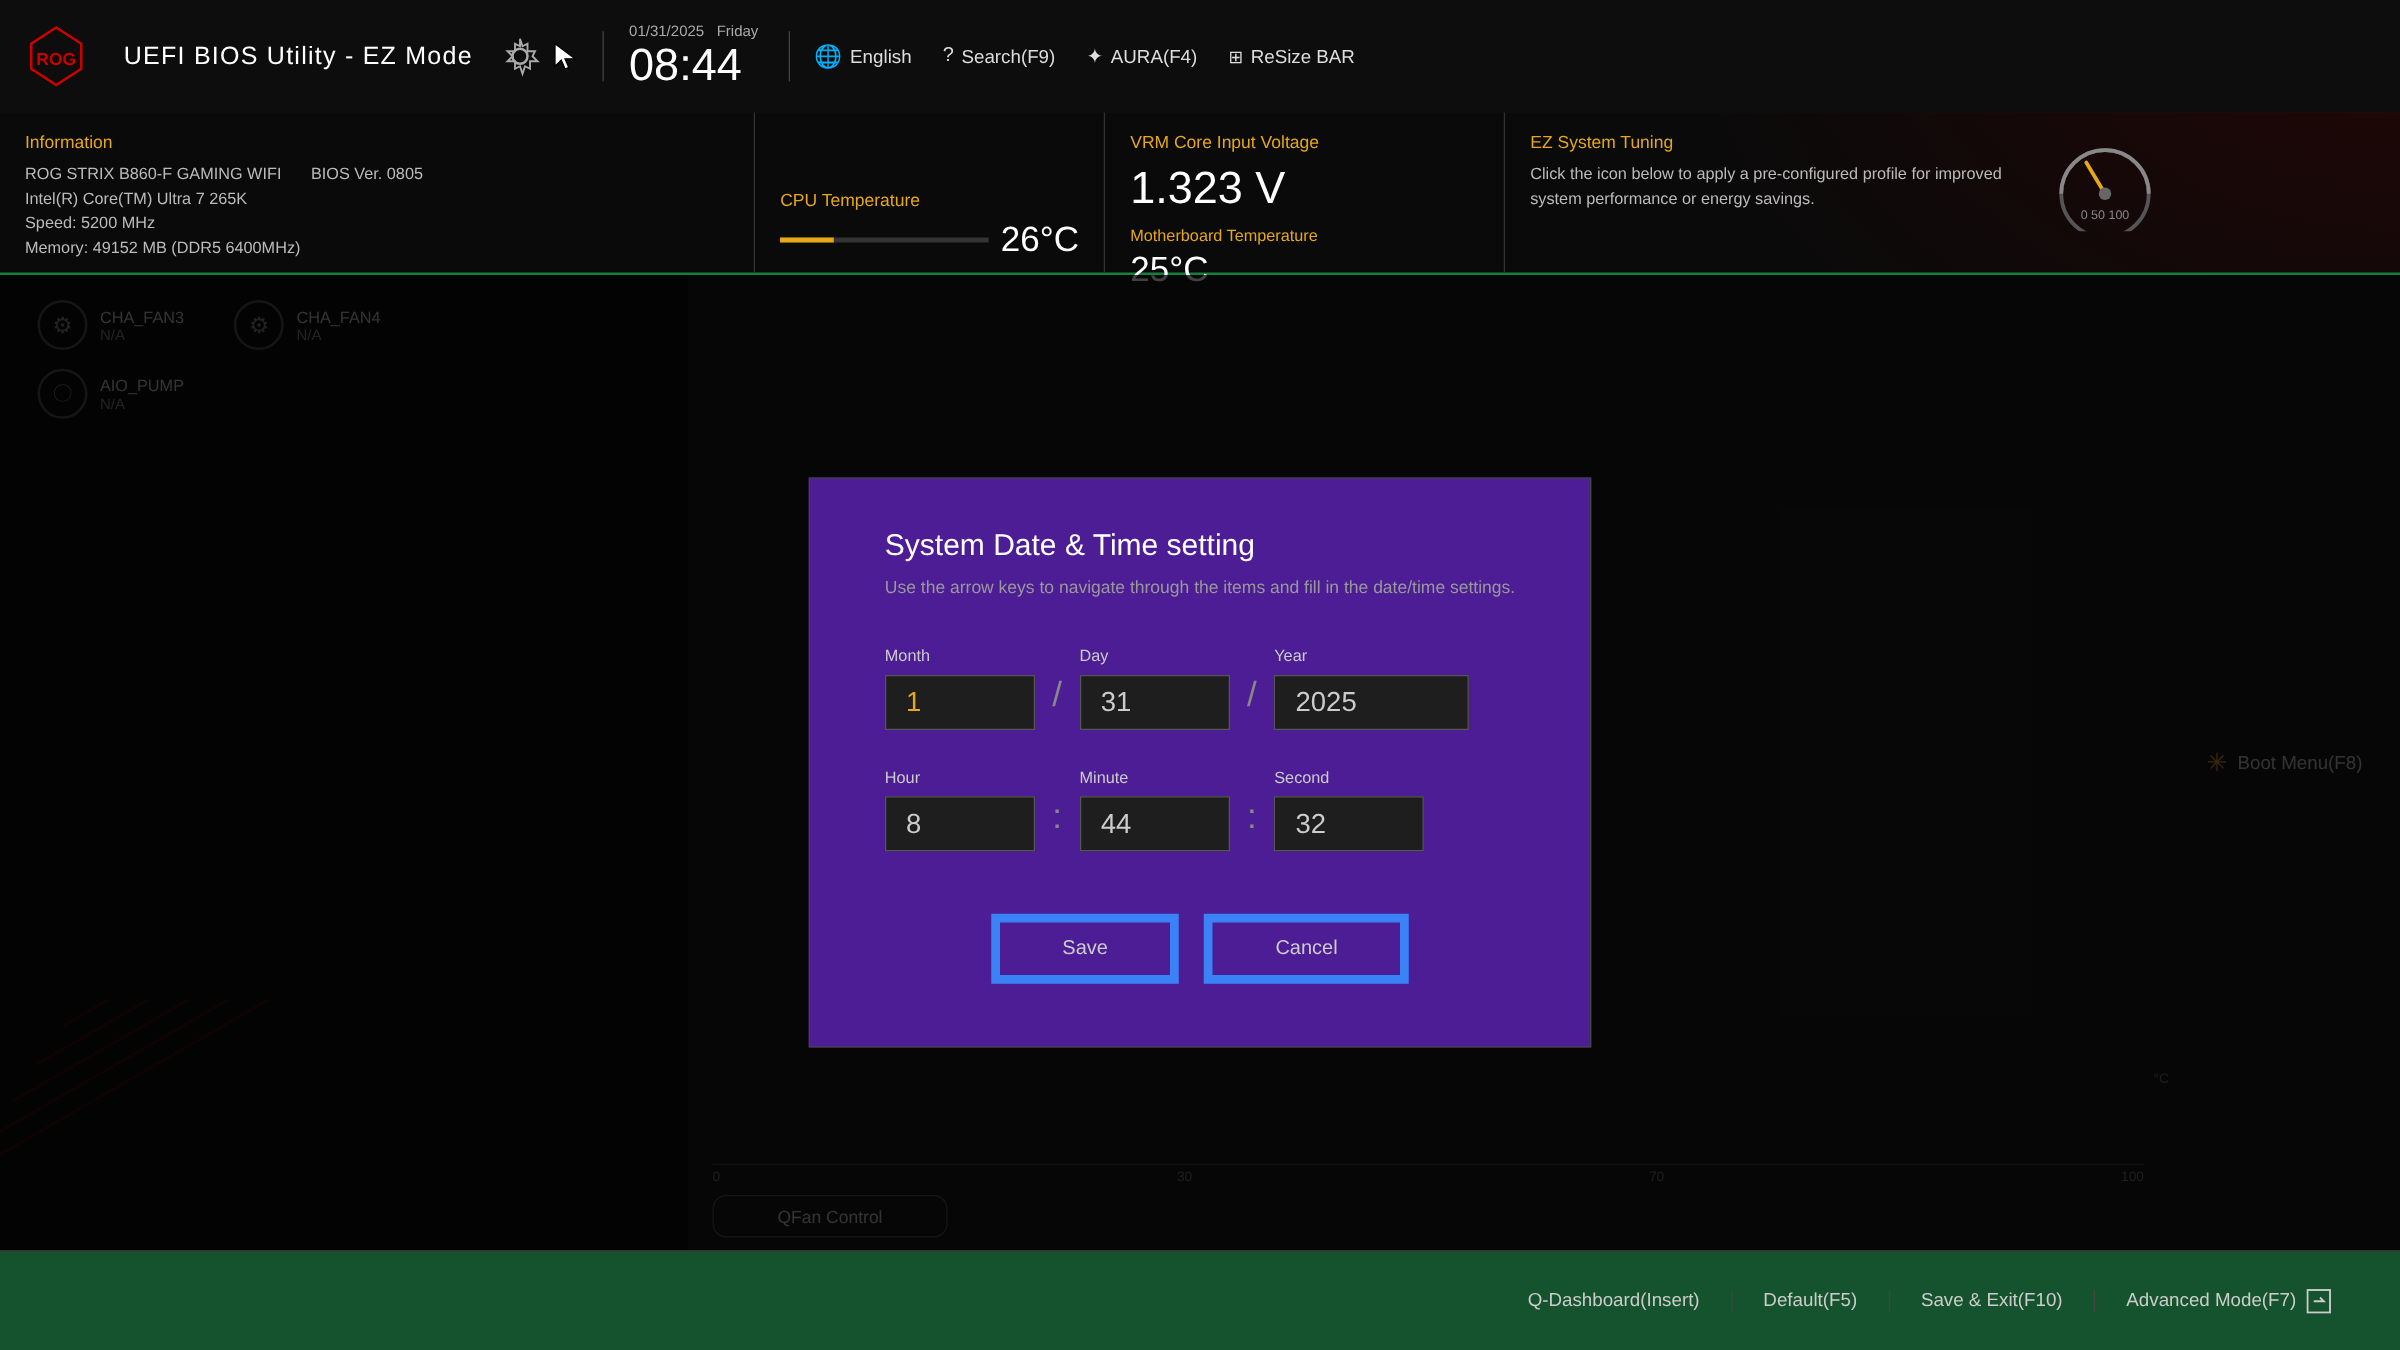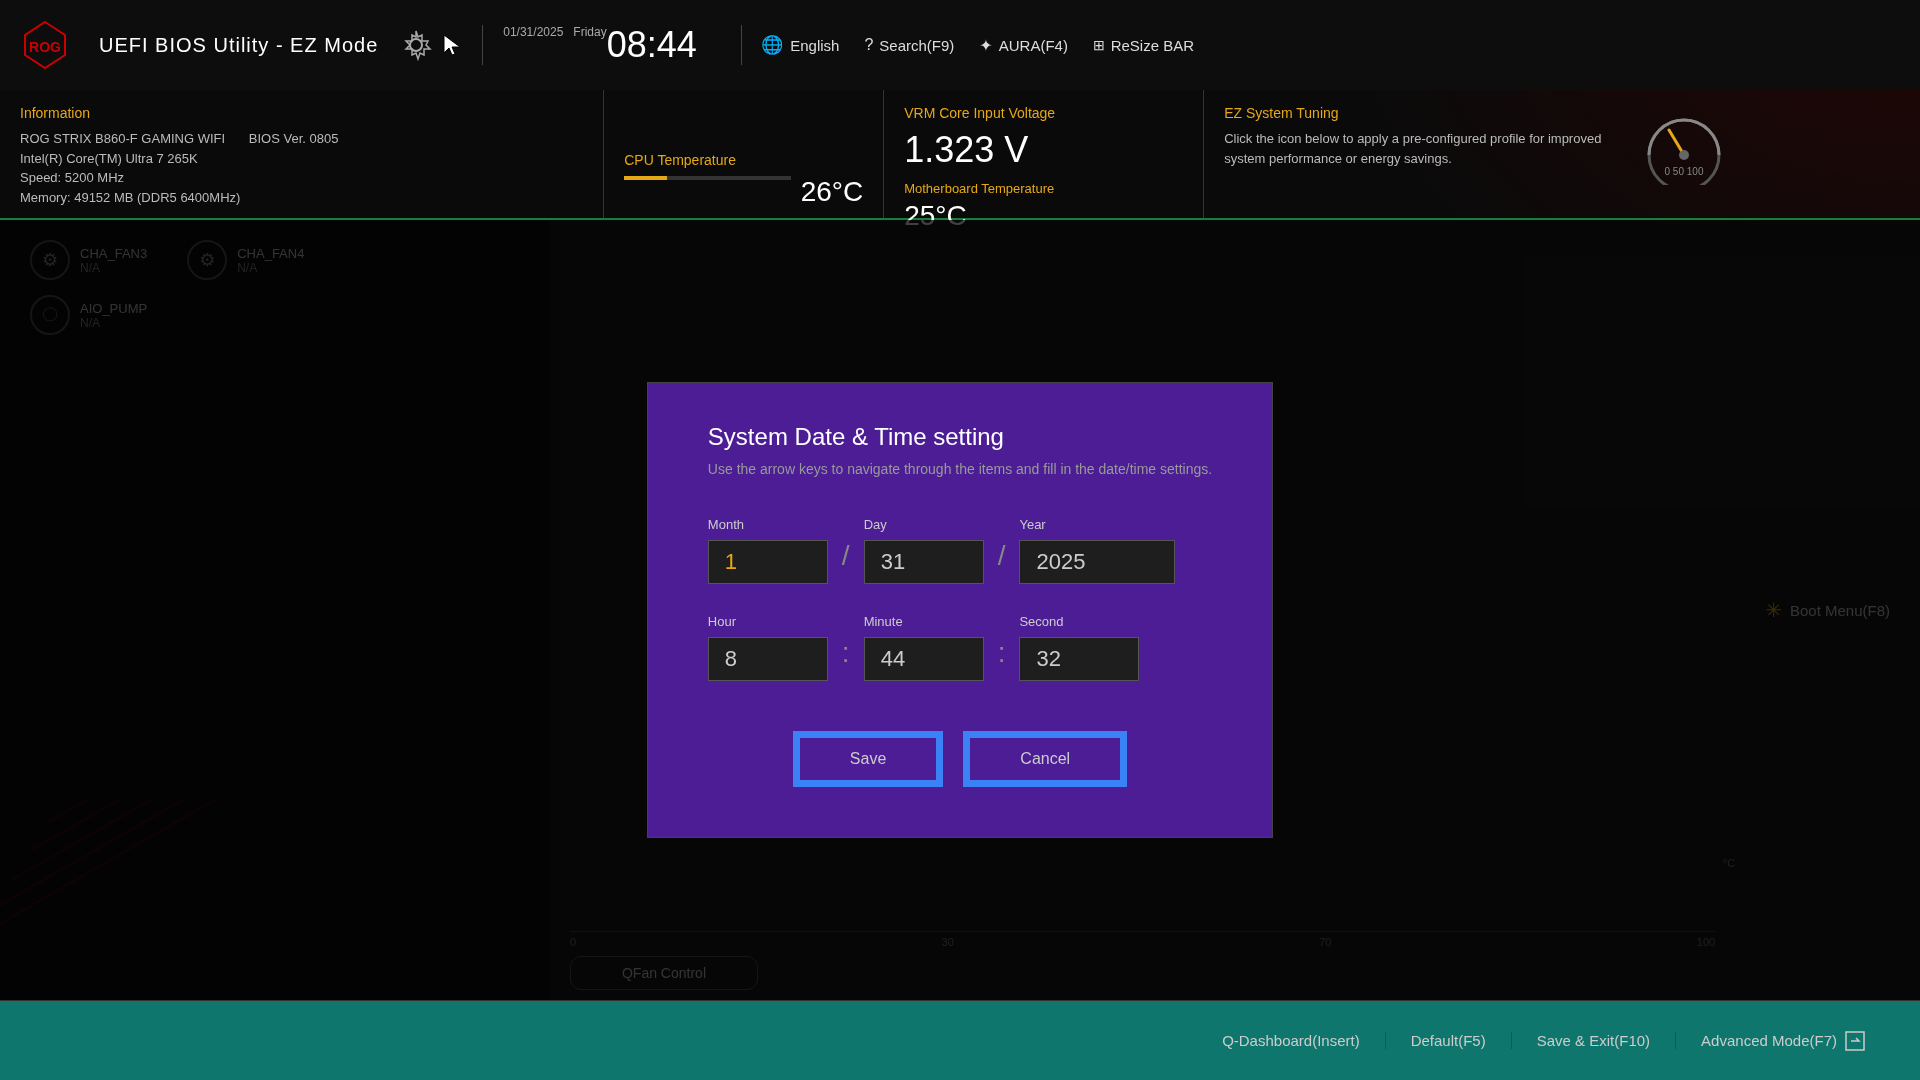--- a/index.html
+++ b/index.html
@@ -238,21 +238,21 @@
       font-size: 15px;
       color: #ccc;
       cursor: pointer;
     }
 
     
     .footer {
       position: absolute;
       bottom: 0; left: 0; right: 0;
       height: 80px;
-      background: #0f766e;
+      background: #14532d;
       border-top: 1px solid #333;
       display: flex;
       align-items: center;
       justify-content: flex-end;
       padding: 18px 30px;
       gap: 0;
       z-index: 15;
     }
     .footer-item {
       font-size: 15px;
@@ -330,20 +330,21 @@
 
     
     .cpu-temp-area {
       display: flex;
       flex-direction: column;
       justify-content: flex-end;
       padding-bottom: 10px;
     }
     .temp-bar-container {
       display: flex;
+      align-items: center;
       gap: 10px;
     }
     .temp-bar {
       width: 200px;
       height: 4px;
       background: #333;
       position: relative;
     }
     .temp-bar-fill {
       height: 100%;
@@ -372,21 +373,21 @@
       <path d="M18 4 L20 10 L24 8 L24 14 L30 14 L28 18 L32 22 L26 22 L26 28 L22 26 L20 32 L18 26 L14 28 L14 22 L8 22 L12 18 L8 14 L14 14 L14 8 L18 10 Z" fill="none" stroke="#aaa" stroke-width="1.5"></path>
     </svg>
 
     <svg width="20" height="24" viewBox="0 0 20 24">
       <polygon points="2,2 2,20 7,15 10,22 13,21 10,14 18,14" fill="#fff" stroke="#000" stroke-width="1"></polygon>
     </svg>
   </div>
 
   <div class="top-nav-divider"></div>
 
-  <div style="display:flex;flex-direction:row;margin-right:24px;">
+  <div style="display:flex;flex-direction:column;margin-right:4px;">
     <div style="display:flex;gap:10px;">
       <span style="font-size:12px;color:#aaa;">01/31/2025</span>
       <span style="font-size:12px;color:#aaa;">Friday</span>
     </div>
     <span style="font-size:36px;color:#fff;font-weight:300;line-height:1.1;">08:44</span>
   </div>
 
   <div class="top-nav-divider"></div>
 
   <div class="top-nav-items">

